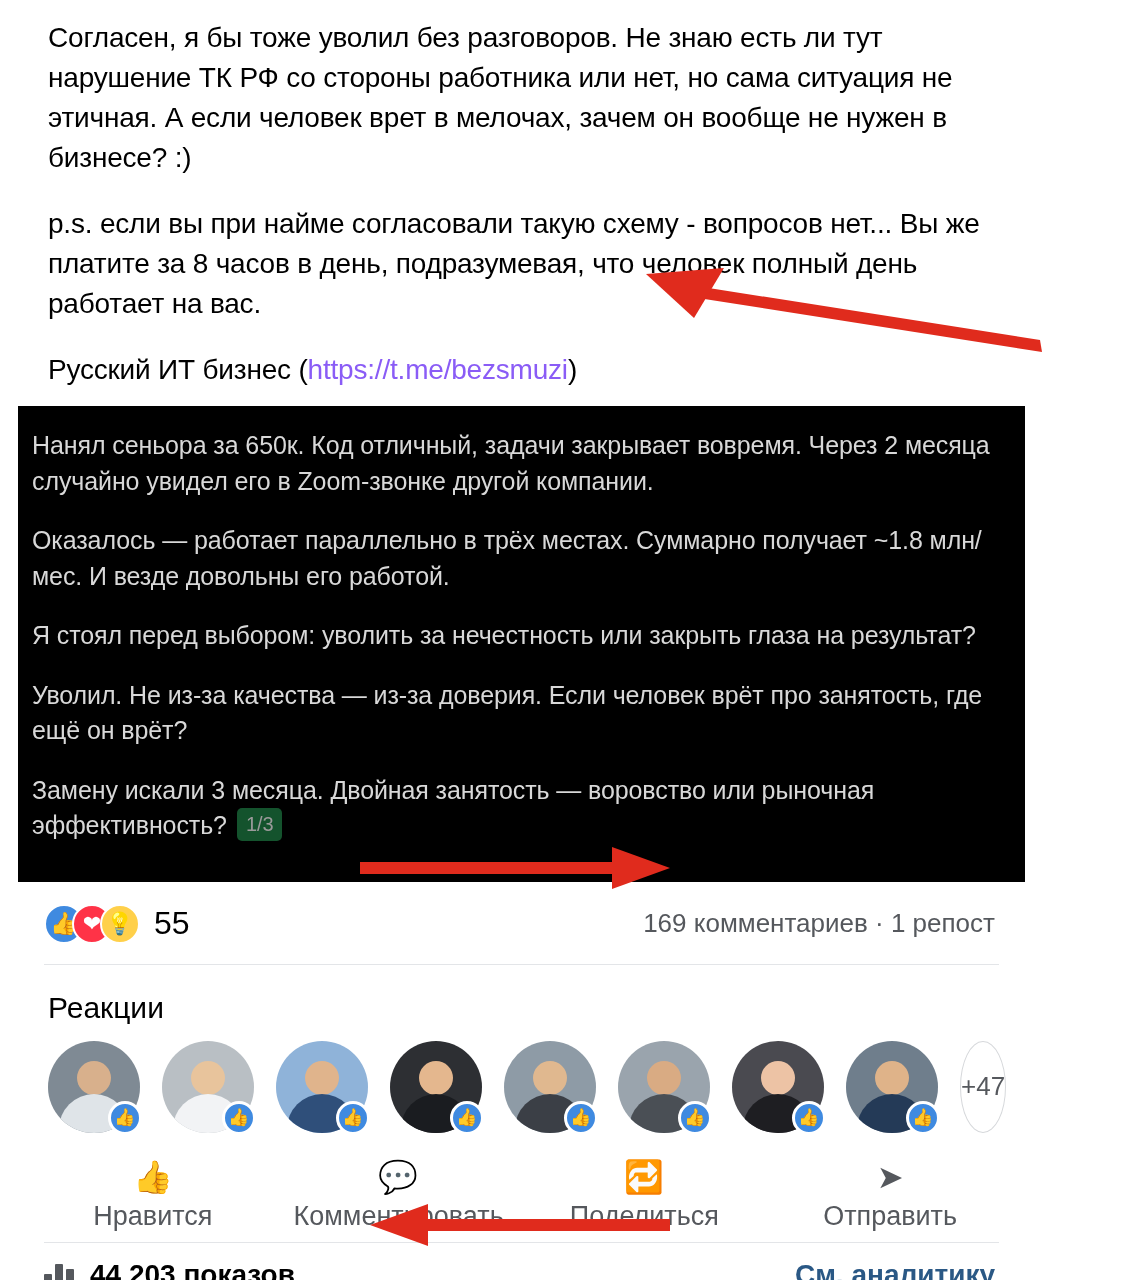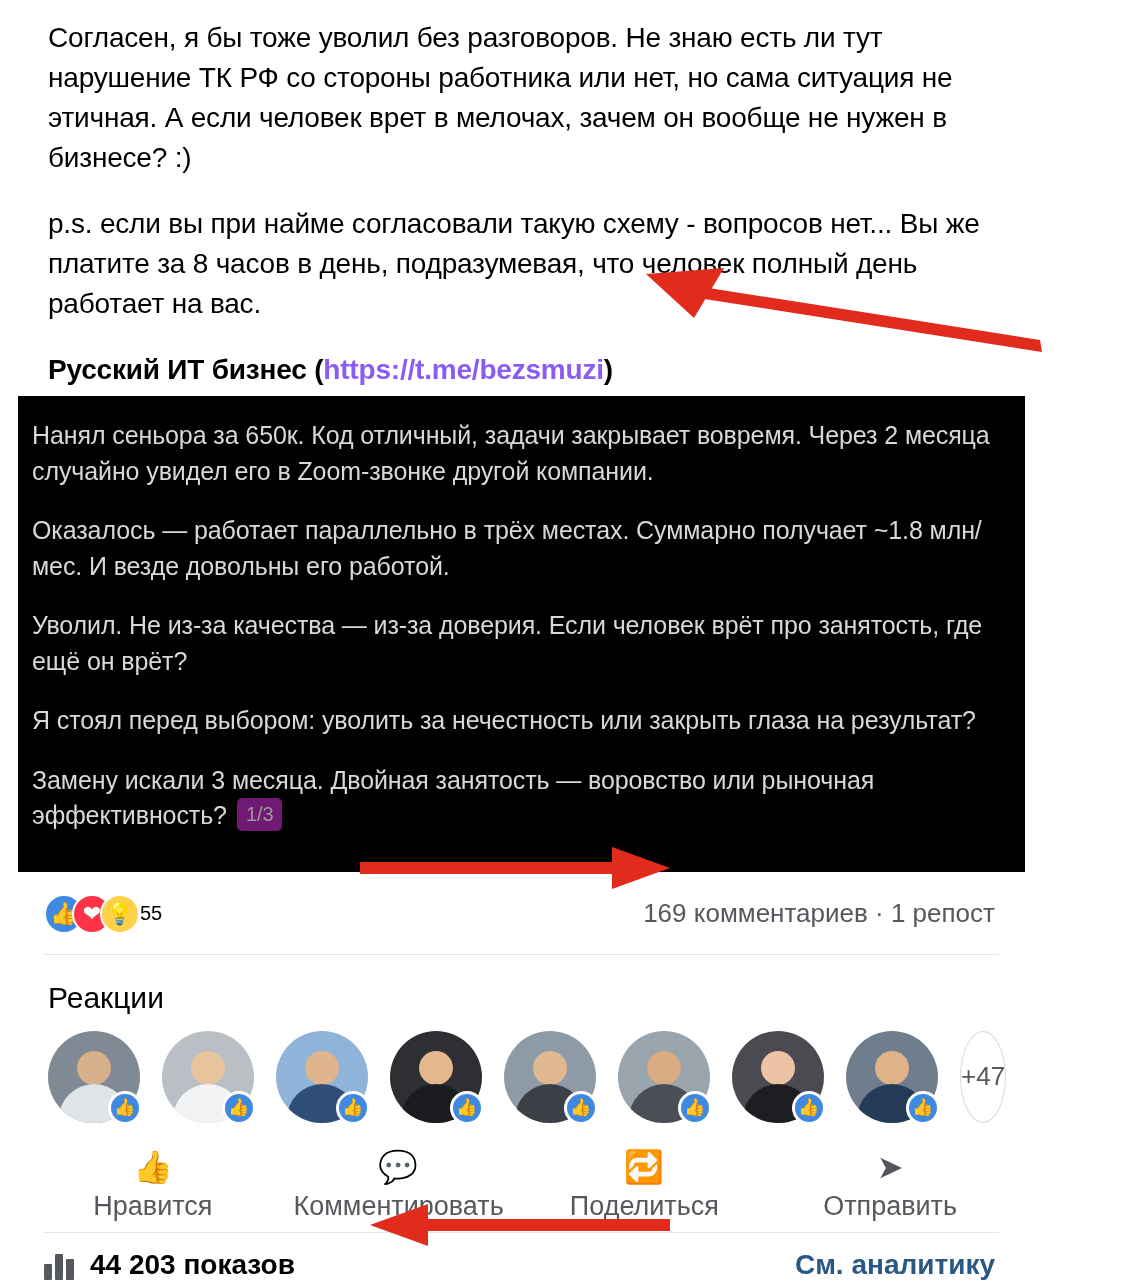--- a/index.html
+++ b/index.html
@@ -18,39 +18,39 @@
 
   
   .post-text {
     padding: 18px 48px 0 48px;
     font-size: 28px;
     line-height: 1.43;
     color: #000000;
     letter-spacing: -0.2px;
   }
   .post-text p { margin: 0 0 26px 0; }
-  .post-text p:last-child { margin-bottom: 6px; font-weight: bold; }
+  .post-text p:last-child { margin-bottom: 16px; }
   .tg-link { color: #8a5cf6; text-decoration: none; }
 
   
   .image-card {
     margin: 6px 18px 0 18px;
     background: #000000;
     color: #d8d8d8;
     padding: 22px 14px 38px 14px;
     font-size: 25px;
     line-height: 1.42;
     letter-spacing: -0.1px;
   }
   .image-card p { margin: 0 0 24px 0; }
   .image-card p:last-child { margin-bottom: 0; }
   .page-counter {
     display: inline-block;
     margin-left: 10px;
-    background: #701a75;
+    background: #14532d;
     color: #9a9a9a;
     font-size: 20px;
     border-radius: 5px;
     padding: 2px 9px;
     vertical-align: 3px;
   }
 
   
   .count-row {
     display: flex;
@@ -65,22 +65,22 @@
     border: 2px solid #ffffff;
     display: flex; align-items: center; justify-content: center;
     font-size: 22px;
     margin-left: -12px;
   }
   .pill:first-child { margin-left: 0; }
   .pill.like { background: #3f8ae0; color: #fff; }
   .pill.heart { background: #ff3347; color: #fff; }
   .pill.bulb { background: #ffd04a; color: #6a4b00; }
   .count-num {
-    font-size: 20px; color: #000;
-    font-weight: 400;
+    font-size: 32px; color: #000;
+    margin-left: 14px; font-weight: 400;
   }
   .meta-right {
     font-size: 26px;
     color: #55585d;
   }
 
   .divider {
     height: 1px;
     background: #e3e5e8;
     margin: 0 44px;
@@ -177,22 +177,22 @@
 
   <div class="post-text">
     <p>Согласен, я бы тоже уволил без разговоров. Не знаю есть ли тут нарушение ТК РФ со стороны работника или нет, но сама ситуация не этичная. А если человек врет в мелочах, зачем он вообще не нужен в бизнесе? :)</p>
     <p>p.s. если вы при найме согласовали такую схему - вопросов нет... Вы же платите за 8 часов в день, подразумевая, что человек полный день работает на вас.</p>
     <p><span>Русский ИТ бизнес (</span><a class="tg-link" href="#">https://t.me/bezsmuzi</a><span>)</span></p>
   </div>
 
   <div class="image-card">
     <p>Нанял сеньора за 650к. Код отличный, задачи закрывает вовремя. Через 2 месяца случайно увидел его в Zoom-звонке другой компании.</p>
     <p>Оказалось — работает параллельно в трёх местах. Суммарно получает ~1.8 млн/мес. И везде довольны его работой.</p>
+    <p>Я стоял перед выбором: уволить за нечестность или закрыть глаза на результат?</p>
     <p>Уволил. Не из-за качества — из-за доверия. Если человек врёт про занятость, где ещё он врёт?</p>
-    <p>Я стоял перед выбором: уволить за нечестность или закрыть глаза на результат?</p>
     <p><span>Замену искали 3 месяца. Двойная занятость — воровство или рыночная эффективность?</span><span class="page-counter">1/3</span></p>
   </div>
 
   <div class="count-row">
     <div class="reaction-pills">
       <span class="pill like">👍</span>
       <span class="pill heart">❤</span>
       <span class="pill bulb">💡</span>
       <span class="count-num">55</span>
     </div>

